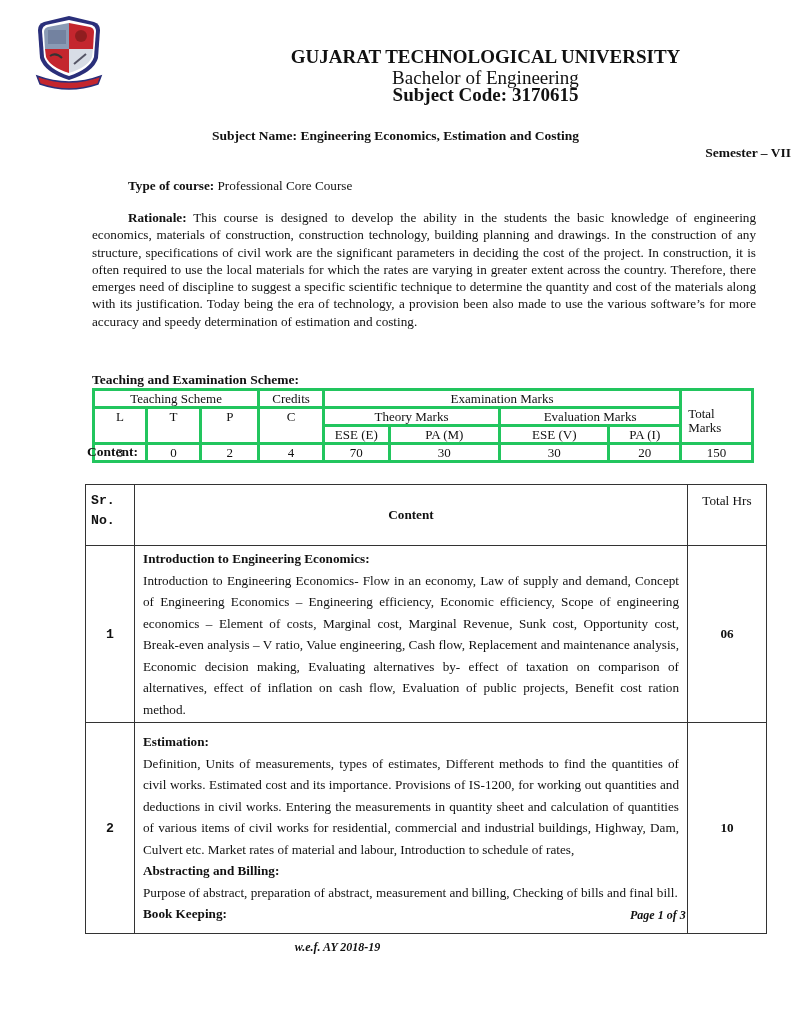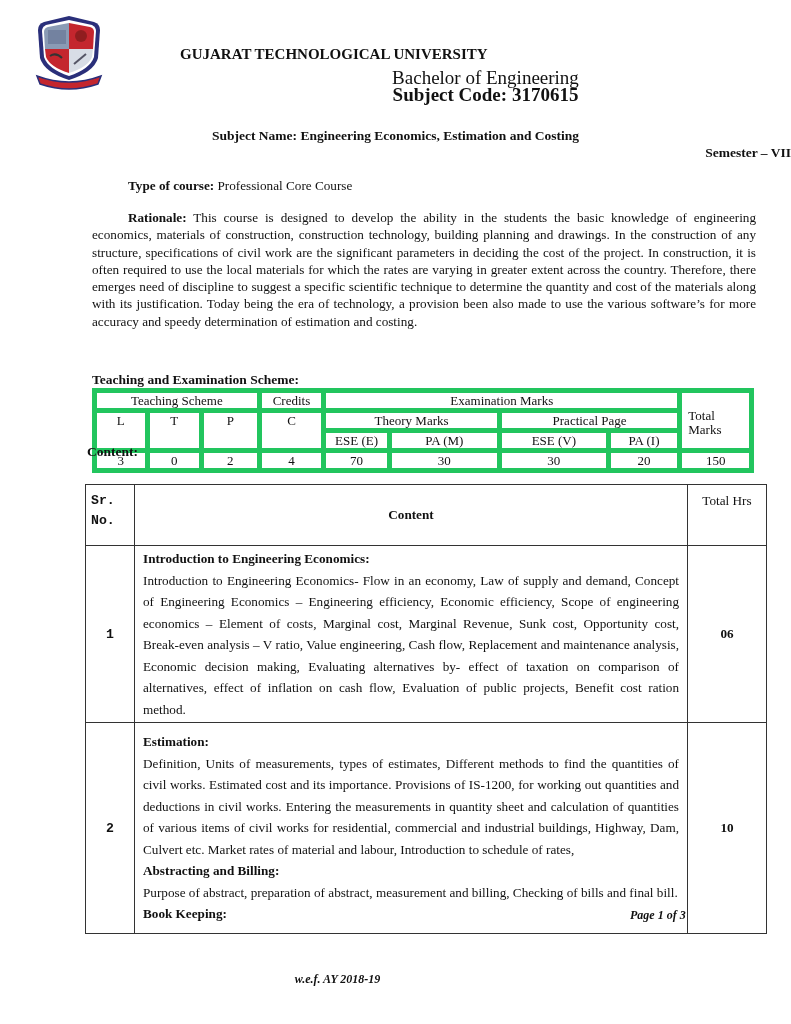--- a/index.html
+++ b/index.html
@@ -1,41 +1,41 @@
 <!DOCTYPE html>
 <html><head>
 <meta charset="utf-8">
 <style>
   html, body { margin:0; padding:0; background:#ffffff; }
   body { width:791px; height:1024px; position:relative; overflow:hidden; font-family:"Liberation Serif", serif; color:#111; }
   .abs { position:absolute; }
   .logo { left:34px; top:14px; width:70px; height:78px; }
-  .hdr-title { left:0; width:791px; top:46px; font-weight:bold; font-size:15px; padding-left:180px; box-sizing:border-box; }
+  .hdr-title { left:0; width:791px; top:46px; text-align:center; font-weight:bold; font-size:19px; padding-left:180px; box-sizing:border-box; }
   .hdr-line { left:0; width:791px; text-align:center; font-size:19px; padding-left:180px; box-sizing:border-box; }
   .hdr-bold { font-weight:bold; }
   .subj { left:0; width:791px; text-align:center; font-weight:bold; font-size:13.5px; }
   .para { left:92px; width:664px; font-size:13.2px; line-height:17.3px; text-align:justify; }
   .para b { font-weight:bold;margin-left:36px; }
   .section-h { left:92px; font-weight:bold; font-size:13.5px; }
   table { border-collapse:collapse; position:absolute; }
   .scheme { left:92px; top:388px; width:662px; font-size:13px; }
-  .scheme td { border:5px solid #22c55e; text-align:center; padding:0; height:15px; line-height:15px; }
+  .scheme td { border:3px solid #22c55e; text-align:center; padding:0; height:15px; line-height:15px; }
   .scheme td.tl { text-align:left; padding-left:6px; vertical-align:top; }
   .content-tbl { left:85px; top:484px; width:682px; font-size:13.2px; }
   .content-tbl td { border:1.5px solid #333; padding:0; vertical-align:middle; }
   .content-tbl .c-sr { width:43px; text-align:center; font-weight:bold;font-family:Liberation Mono, monospace; }
   .content-tbl .c-hrs { width:78px; text-align:center; font-weight:bold; }
   .content-tbl .c-main { padding:2px 8px 2px 8px; line-height:21.5px; text-align:justify; }
   .content-tbl .hdr-sr { text-align:left; padding-left:5px; vertical-align:top; padding-top:6px; line-height:20px; font-weight:bold; }
   .content-tbl .hdr-hrs { vertical-align:top; padding-top:6px; line-height:20px; font-weight:normal; text-align:center; }
   .content-tbl .hdr-content { text-align:center; font-weight:bold; }
   .topic { font-weight:bold; display:block; }
   .body-text { display:block; }
   .pageno { left:630px; top:908px; font-size:12px; font-weight:bold; font-style:italic; }
-  .wef { left:0; width:675px; top:972px; text-align:center; font-size:12px; font-weight:bold; font-style:italic; }
+  .wef { left:0; width:675px; top:940px; text-align:center; font-size:12px; font-weight:bold; font-style:italic; }
 </style>
 </head>
 <body>
 
 <div class="abs logo">
   <svg width="70" height="78" viewBox="0 0 70 78">
     <path d="M35 2 L60 8 Q66 10 66 16 L64 44 Q60 58 35 66 Q10 58 6 44 L4 16 Q4 10 10 8 Z" fill="#2a2f7a"></path>
     <path d="M35 6 L58 11 Q62 13 62 17 L60 43 Q56 55 35 62 Q14 55 10 43 L8 17 Q8 13 12 11 Z" fill="#ffffff"></path>
     <path d="M35 9 L35 35 L11 35 L10 18 Q10 14 14 13 Z" fill="#8a9bb5"></path>
     <path d="M35 9 L56 13 Q60 14 60 18 L59 35 L35 35 Z" fill="#c4262e"></path>
@@ -86,21 +86,21 @@
     <td>Credits</td>
     <td colspan="4">Examination Marks</td>
     <td rowspan="3" class="tl" style="line-height:14px;padding-top:16px;margin-top:48px;">Total Marks</td>
   </tr>
   <tr>
     <td rowspan="2" style="vertical-align:top;">L</td>
     <td rowspan="2" style="vertical-align:top;">T</td>
     <td rowspan="2" style="vertical-align:top;">P</td>
     <td rowspan="2" style="vertical-align:top;">C</td>
     <td colspan="2">Theory Marks</td>
-    <td colspan="2">Practical Page</td>
+    <td colspan="2">Evaluation Marks</td>
   </tr>
   <tr>
     <td>ESE (E)</td>
     <td>PA (M)</td>
     <td>ESE (V)</td>
     <td>PA (I)</td>
   </tr>
   <tr>
     <td>3</td>
     <td>0</td>

